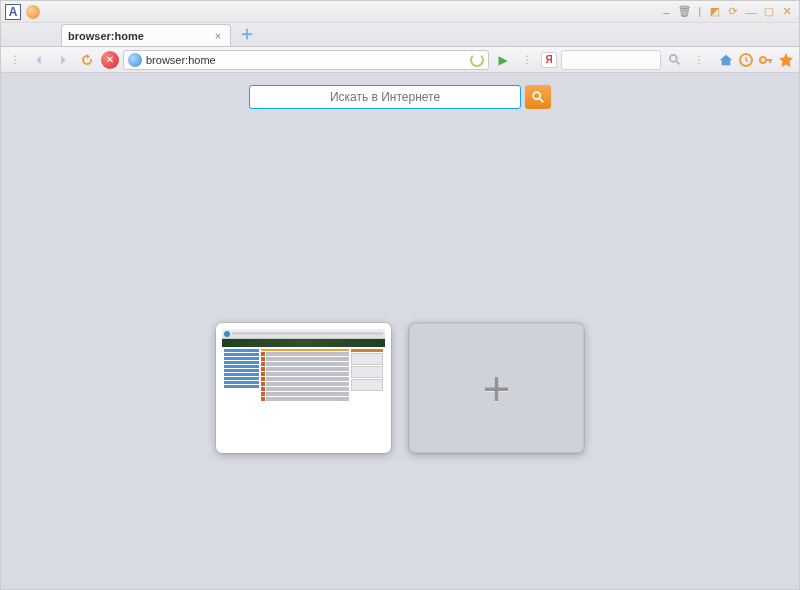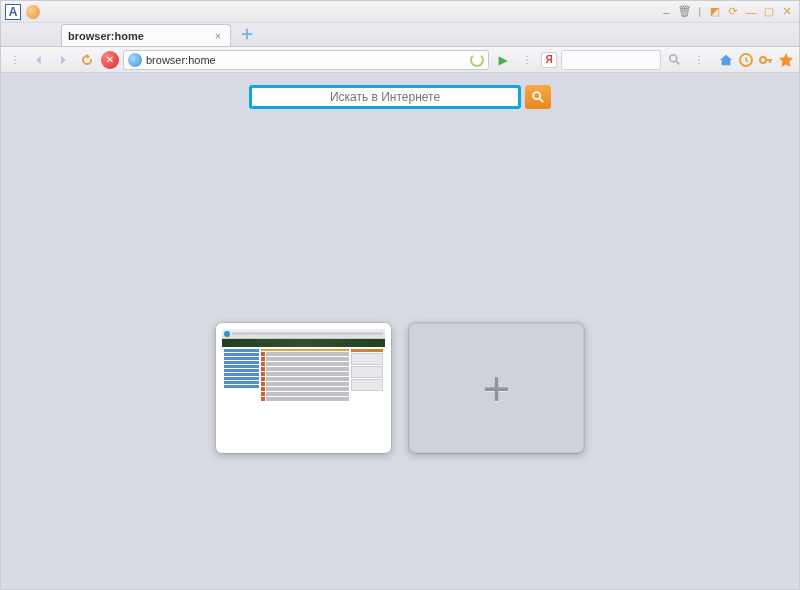--- a/index.html
+++ b/index.html
@@ -32,21 +32,21 @@
 .toolbar .i-yandex { width: 16px; height: 16px; background: #fff; border: 1px solid #d0d0d4; border-radius: 2px; color: #d04040; font-size: 10px; font-weight: bold; display: flex; align-items: center; justify-content: center; }
 .searchfield { width: 100px; height: 20px; border: 1px solid #d0d0d6; background: #fcfcfe; border-radius: 3px; }
 .toolbar .rightpack { display: flex; gap: 2px; margin-left: 4px; }
 .toolbar .rightpack .icobtn { width: 18px; }
 .home-ico { width: 16px; height: 14px; }
 .key-ico { color: #e8a040; }
 .star-ico { color: #f89030; }
 
 .content { position: relative; height: calc(100% - 72px); background: #d8dbe4; }
 .searchwrap { position: absolute; top: 12px; left: 50%; transform: translateX(-50%); display: flex; gap: 4px; align-items: center; }
-.searchwrap input { width: 272px; height: 24px; border: 3px solid #0ea5e9; border-radius: 3px; padding: 0 8px; outline: none; text-align: center; color: #bbb; font-size: 12px; background: #fff; }
+.searchwrap input { width: 272px; height: 24px; border: 1px solid #0ea5e9; border-radius: 3px; padding: 0 8px; outline: none; text-align: center; color: #bbb; font-size: 12px; background: #fff; }
 .searchbtn { width: 26px; height: 24px; background: linear-gradient(#f8a848, #e88820); border-radius: 3px; display: flex; align-items: center; justify-content: center; cursor: pointer; }
 .searchbtn svg { width: 14px; height: 14px; fill: #fff; }
 
 .dials { position: absolute; top: 250px; left: 50%; transform: translateX(-50%); display: flex; gap: 18px; }
 .dial { width: 175px; height: 130px; border-radius: 6px; box-shadow: 0 2px 8px rgba(0,0,0,0.25), 0 0 0 1px rgba(0,0,0,0.08); cursor: pointer; }
 .dial.thumb { background: #fff; overflow: hidden; padding: 6px; }
 .dial.thumb .mock { width: 100%; height: 100%; display: flex; flex-direction: column; font-size: 4px; }
 .mock-top { height: 10px; background: linear-gradient(#f0f0f0,#e0e0e0); border-bottom: 1px solid #ccc; display:flex; align-items:center; padding:0 2px; gap:2px;}
 .mock-top .mlogo { width:6px; height:6px; border-radius:50%; background:#3090d0;}
 .mock-body { flex:1; display:flex; gap:2px; padding:2px; }

